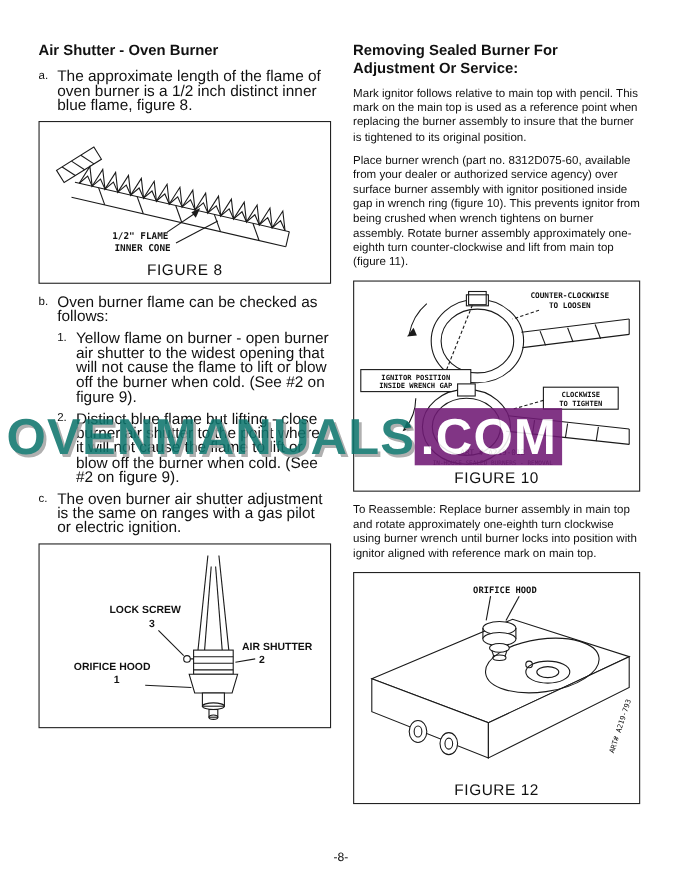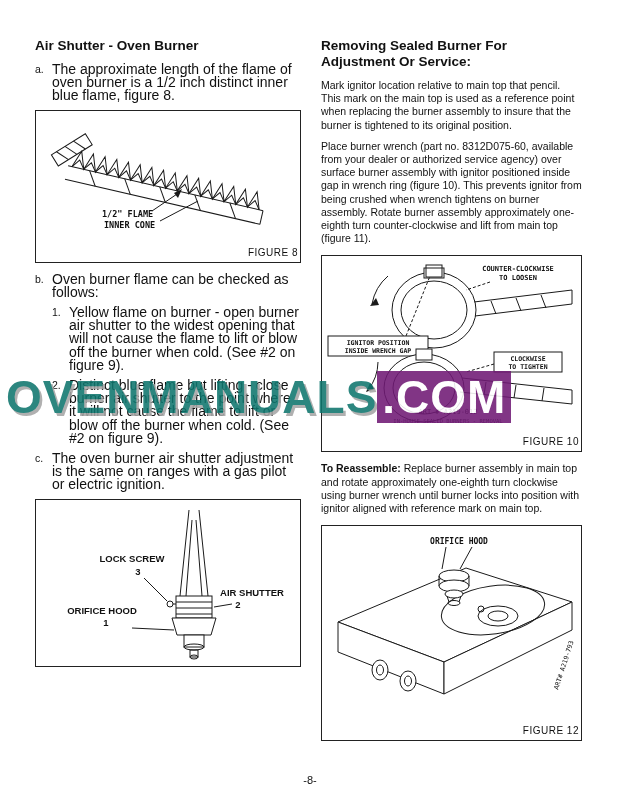--- a/index.html
+++ b/index.html
@@ -16,29 +16,29 @@
   .para{ font-size:10.5px; line-height:13.2px; margin-bottom:8px; }
   .li{ display:flex; margin-bottom:7px; }
   .li .marker{ width:17px; flex:none; font-size:10.5px; line-height:13.2px; }
   .li .txt{ font-size:14px; line-height:13.2px; flex:1; }
   .li.nested{ margin-left:17px; }
   .figure{
     border:1px solid #222; background:#fff; margin-bottom:10px;
     padding:4px 2px 4px; text-align:center;
   }
   .figure svg{ display:block; margin:0 auto; }
-  .fig-caption{ font-size:10px; margin-top:10px; letter-spacing:.5px;text-align:right; }
+  .fig-caption{ font-size:14px; margin-top:0; letter-spacing:.5px; }
   svg line, svg path, svg polygon, svg ellipse, svg rect, svg circle, svg polyline{
     stroke:#1a1a1a; fill:none; stroke-width:1;
   }
   svg .wfill{ fill:#fff; }
   svg .solid{ fill:#1a1a1a; stroke:none; }
   svg text{ font-family:"DejaVu Sans Mono", monospace; fill:#111; stroke:none; }
   svg text.lbl-sans{ font-family:"Liberation Sans", sans-serif; font-weight:bold; }
-  .bold-inline{ font-weight:bold; }
+  .bold-inline{ font-weight:normal; }
   .watermark{
     position:absolute; left:6px; top:374px; z-index:6; white-space:nowrap;
     font-size:46px; font-weight:bold; letter-spacing:1px; opacity:.88;
     pointer-events:none; line-height:1;
   }
   .wm-name{ color:#0f766e; text-shadow:2.5px 2.5px 0 #a6a6a6; }
   .wm-tld{ background:#701a75; color:#fff; padding:0 5px; text-shadow:none; }
   .footer{ position:absolute; left:0; right:0; bottom:16px; text-align:center; font-size:11px; }
 </style>
 </head>
@@ -137,21 +137,21 @@
         <text x="62" y="110" font-size="9.5" text-anchor="middle" class="lbl-sans">ORIFICE HOOD</text>
         <text x="66" y="122" font-size="9.5" text-anchor="middle" class="lbl-sans">1</text>
         <line x1="92" y1="124" x2="134" y2="126"></line>
       </svg>
     </div>
   </div>
 
   <div class="col col-right">
     <div class="section-heading">Removing Sealed Burner For Adjustment Or Service:</div>
 
-    <p class="para">Mark ignitor location relative to main top that pencil. This mark on the main top is used as a reference point when replacing the burner assembly to insure that the burner is tightened to its original position.</p>
+    <p class="para">Mark ignitor follows relative to main top with pencil. This mark on the main top is used as a reference point when replacing the burner assembly to insure that the burner is tightened to its original position.</p>
     <p class="para" style="margin-bottom:10px">Place burner wrench (part no. 8312D075-60, available from your dealer or authorized service agency) over surface burner assembly with ignitor positioned inside gap in wrench ring (figure 10). This prevents ignitor from being crushed when wrench tightens on burner assembly. Rotate burner assembly approximately one-eighth turn counter-clockwise and lift from main top (figure 11).</p>
 
     <div class="figure">
       <svg width="252" height="166" viewBox="0 0 252 166">
 
         <ellipse cx="108" cy="50" rx="42" ry="38" class="wfill"></ellipse>
         <ellipse cx="108" cy="50" rx="33" ry="29"></ellipse>
         <rect x="98" y="8" width="20" height="10" class="wfill" stroke="none"></rect>
         <rect x="100" y="5" width="16" height="12"></rect>
 

